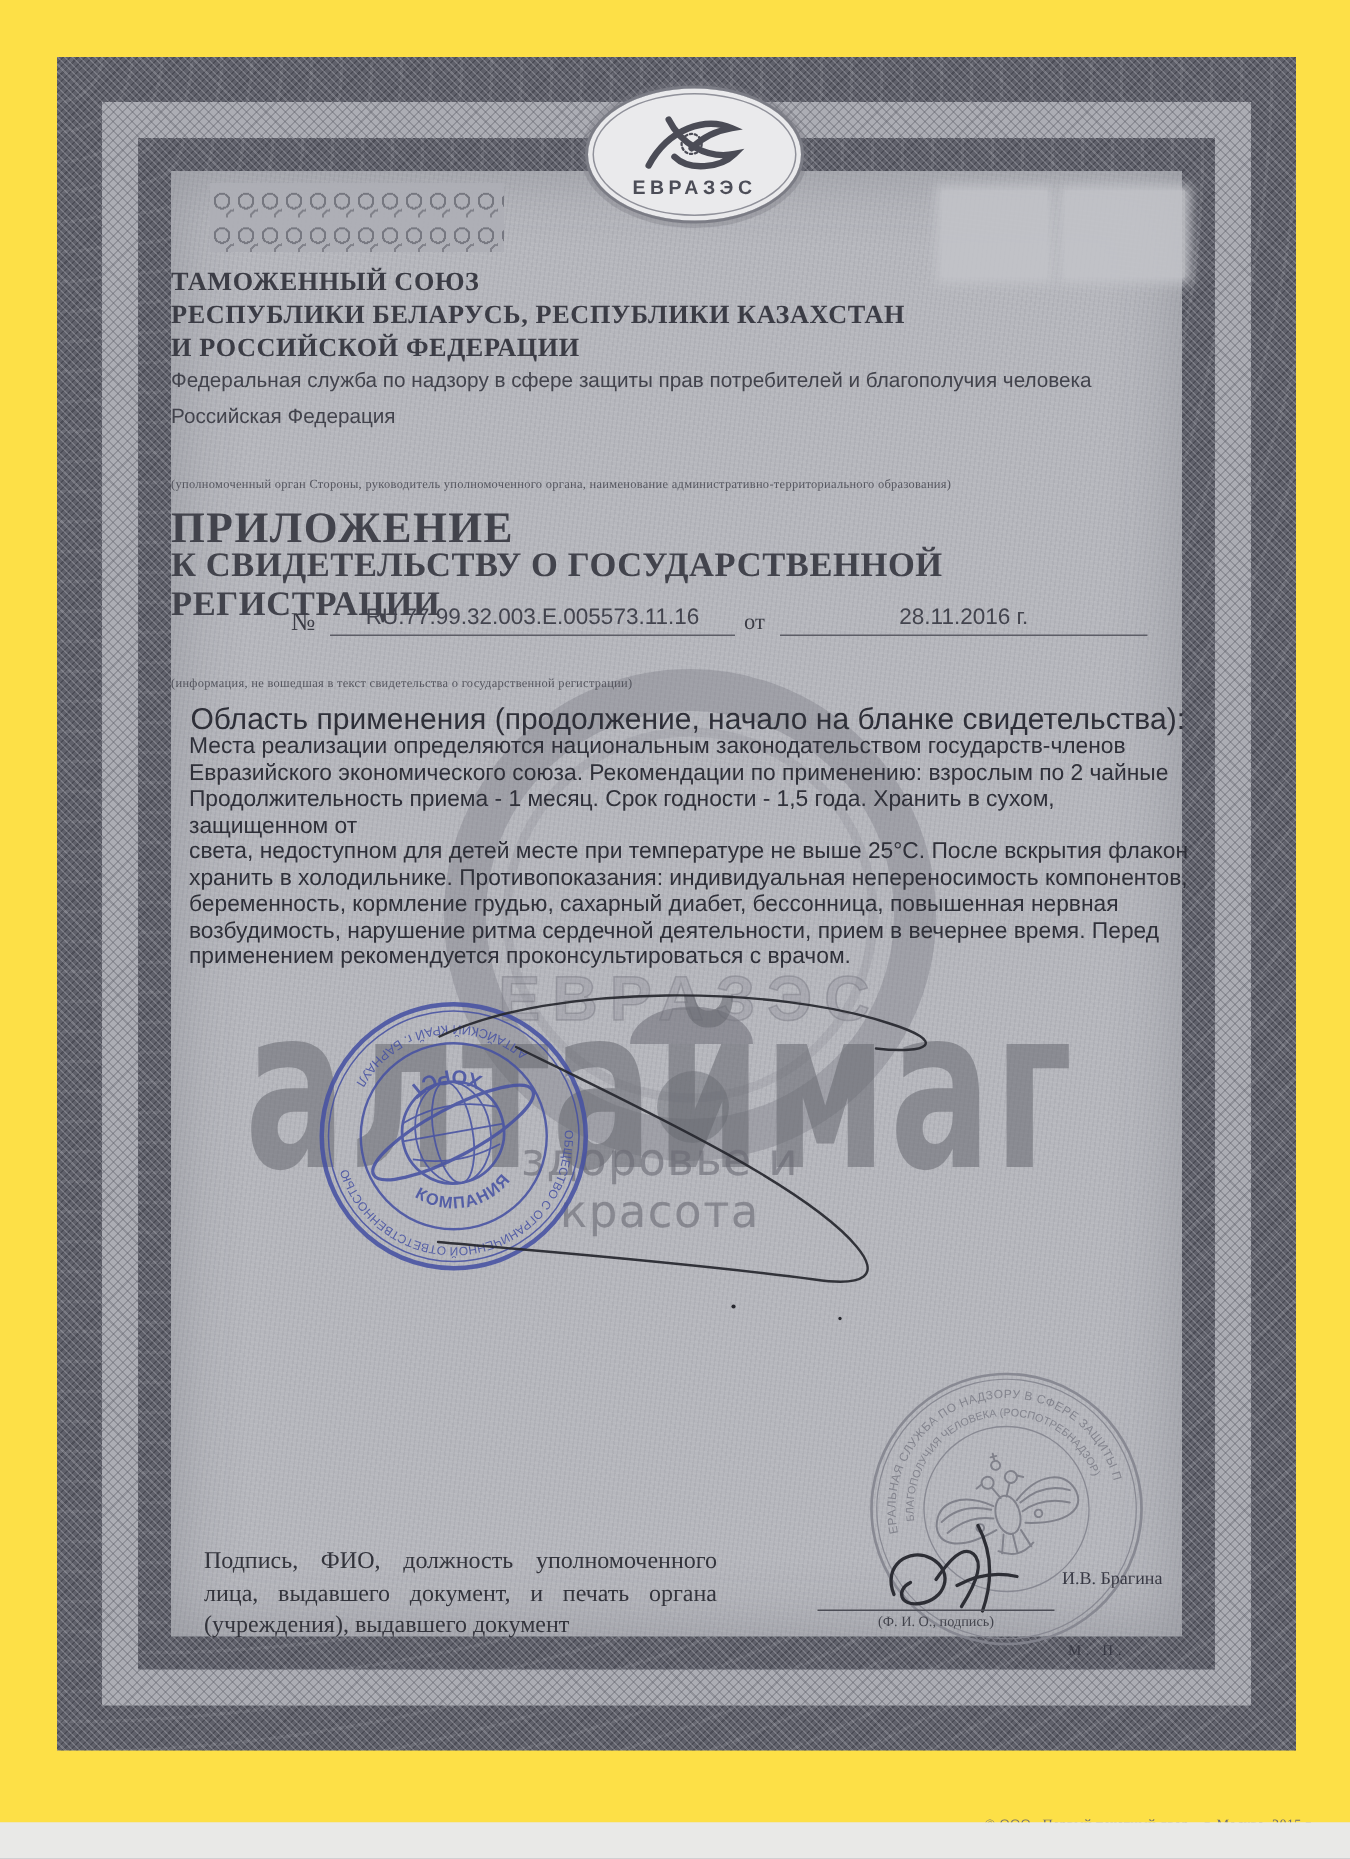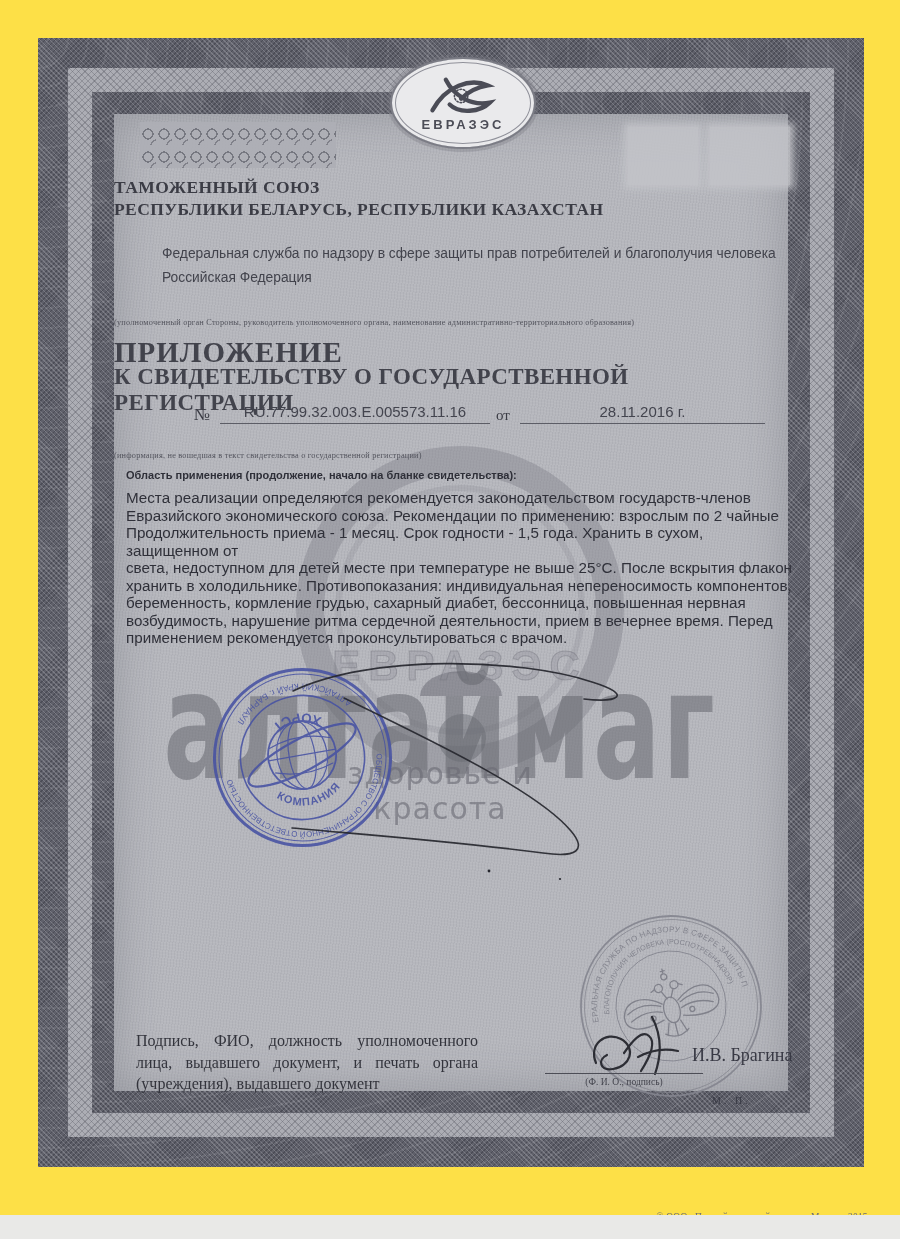--- a/index.html
+++ b/index.html
@@ -33,51 +33,51 @@
   .fp1{left:628px;top:127px;width:70px;height:58px;}
   .fp2{left:710px;top:127px;width:80px;height:58px;}
   
   .logo{position:absolute;left:390px;top:57px;width:142px;height:88px;background:#eaeaec;border-radius:50%;
     border:2px solid #7b7c85;box-shadow:0 0 0 3px rgba(120,121,130,.35), inset 0 0 0 3px #eaeaec, inset 0 0 0 4px #90919a;
     display:flex;flex-direction:column;align-items:center;justify-content:center;}
   .logo-label{font-family:"Liberation Sans",sans-serif;font-weight:bold;font-size:13px;letter-spacing:3px;color:#4c4d57;margin-top:1px;}
   
   .cline{position:absolute;left:114px;width:674px;text-align:left;}
   .union{font-weight:bold;font-size:17.5px;line-height:22px;color:#3b3c45;letter-spacing:.4px;}
-  .auth{font-family:"Liberation Sans",sans-serif;font-size:13.8px;line-height:18px;color:#42434c;margin-left:48px;}
+  .auth{font-family:"Liberation Sans",sans-serif;font-size:13.8px;line-height:18px;color:#42434c;}
   .smallnote{font-size:8.3px;color:#53545d;letter-spacing:.2px;}
   .title1{font-weight:bold;font-size:29px;letter-spacing:1px;color:#42434c;}
   .title2{font-weight:bold;font-size:23px;letter-spacing:.4px;color:#42434c;}
   
   .numrow{position:absolute;top:403px;left:0;width:900px;height:24px;font-size:15px;}
   .no-label{position:absolute;left:194px;top:2px;font-size:17px;color:#3a3b44;}
   .fill-line{position:absolute;border-bottom:1.2px solid #5c5d66;text-align:center;
     font-family:"Liberation Sans",sans-serif;color:#43444e;}
   .numline{left:220px;width:270px;top:0;height:20px;}
   .from-label{position:absolute;left:496px;top:4px;font-size:15px;color:#3a3b44;}
   .dateline{left:520px;width:245px;top:0;height:20px;}
   
   .body-head{position:absolute;left:126px;top:469px;width:664px;font-family:"Liberation Sans",sans-serif;
-    font-weight:bold;font-size:11px;color:#2e2f38;}
+    font-weight:normal;font-size:20px;color:#2e2f38;text-align:right;}
   .para{position:absolute;left:126px;top:489px;width:672px;font-family:"Liberation Sans",sans-serif;
     font-size:15.2px;line-height:17.5px;color:#2f3039;}
   
   .wm-emblem{position:absolute;left:280px;top:430px;pointer-events:none;}
   .wm-brand{position:absolute;left:140px;top:652px;width:600px;text-align:center;
     font-family:"DejaVu Sans",sans-serif;font-weight:bold;font-size:100px;letter-spacing:2px;
     color:rgba(102,103,112,.55);transform:scaleY(1.5);transform-origin:50% 0;line-height:100px;}
   .wm-tag{position:absolute;left:280px;top:756px;width:320px;text-align:center;
     font-family:"DejaVu Sans",sans-serif;font-size:30px;letter-spacing:1px;color:rgba(106,107,116,.62);}
   
   .stamp{position:absolute;pointer-events:none;}
   .sig-overlay{position:absolute;left:0;top:0;pointer-events:none;}
   
   .left-note{position:absolute;left:136px;top:1030px;width:342px;font-size:16px;line-height:21.5px;
     text-align:justify;color:#33343c;}
-  .official-name{position:absolute;left:692px;top:1045px;font-size:18px;color:#383944;}
+  .official-name{position:absolute;left:708px;top:1045px;font-size:12px;color:#383944;}
   .sig-line{position:absolute;left:545px;top:1073px;width:158px;border-top:1.2px solid #4c4d56;}
   .fio-caption{position:absolute;left:540px;top:1077px;width:168px;text-align:center;font-size:9.5px;color:#43444d;}
   .mp{position:absolute;left:712px;top:1095px;font-size:10px;letter-spacing:3px;color:#383944;}
   .footer{position:absolute;right:24px;top:1192px;font-family:Liberation Serif, serif;
     font-size:9.5px;color:#6a6b73;letter-spacing:.2px;margin-top:20px;}
   svg text{font-family:"Liberation Sans",sans-serif;}
 </style>
 </head>
 <body>
 
@@ -106,41 +106,42 @@
   <svg class="wm-emblem" width="360" height="360" viewBox="0 0 360 360">
     <circle cx="180" cy="180" r="150" fill="none" stroke="rgba(124,125,134,.40)" stroke-width="28"></circle>
     <circle cx="180" cy="180" r="122" fill="none" stroke="rgba(124,125,134,.20)" stroke-width="6"></circle>
     <path d="M140 266 a 41 25 0 0 1 82 0 z" fill="rgba(98,99,108,.48)"></path>
     <circle cx="182" cy="308" r="24" fill="rgba(98,99,108,.42)"></circle>
     <text x="180" y="250" text-anchor="middle" font-size="42" font-weight="bold" letter-spacing="8" fill="rgba(138,139,148,.30)" stroke="rgba(112,113,122,.40)" stroke-width="1">ЕВРАЗЭС</text>
   </svg>
 
   <div class="cline union" style="top:176px;">ТАМОЖЕННЫЙ СОЮЗ</div>
   <div class="cline union" style="top:198px;">РЕСПУБЛИКИ БЕЛАРУСЬ, РЕСПУБЛИКИ КАЗАХСТАН</div>
+  <div class="cline union" style="top:220px;">И РОССИЙСКОЙ ФЕДЕРАЦИИ</div>
 
   <div class="cline auth" style="top:245px;">Федеральная служба по надзору в сфере защиты прав потребителей и благополучия человека</div>
   <div class="cline auth" style="top:269px;">Российская Федерация</div>
 
   <div class="cline smallnote" style="top:318px;">(уполномоченный орган Стороны, руководитель уполномоченного органа, наименование административно-территориального образования)</div>
 
   <div class="cline title1" style="top:336px;">ПРИЛОЖЕНИЕ</div>
   <div class="cline title2" style="top:364px;">К СВИДЕТЕЛЬСТВУ О ГОСУДАРСТВЕННОЙ РЕГИСТРАЦИИ</div>
 
   <div class="numrow">
     <span class="no-label">№</span>
     <span class="fill-line numline">RU.77.99.32.003.Е.005573.11.16</span>
     <span class="from-label">от</span>
     <span class="fill-line dateline">28.11.2016 г.</span>
   </div>
 
   <div class="cline smallnote" style="top:451px;">(информация, не вошедшая в текст свидетельства о государственной регистрации)</div>
 
   <div class="body-head">Область применения (продолжение, начало на бланке свидетельства):</div>
   <div class="para">
-    <div>Места реализации определяются рекомендуется законодательством государств-членов</div>
+    <div>Места реализации определяются национальным законодательством государств-членов</div>
     <div>Евразийского экономического союза. Рекомендации по применению: взрослым по 2 чайные</div>
     <div>Продолжительность приема - 1 месяц. Срок годности - 1,5 года. Хранить в сухом, защищенном от</div>
     <div>света, недоступном для детей месте при температуре не выше 25°С. После вскрытия флакон</div>
     <div>хранить в холодильнике. Противопоказания: индивидуальная непереносимость компонентов,</div>
     <div>беременность, кормление грудью, сахарный диабет, бессонница, повышенная нервная</div>
     <div>возбудимость, нарушение ритма сердечной деятельности, прием в вечернее время. Перед</div>
     <div>применением рекомендуется проконсультироваться с врачом.</div>
   </div>
 
   <div class="wm-brand">алтаймаг</div>

